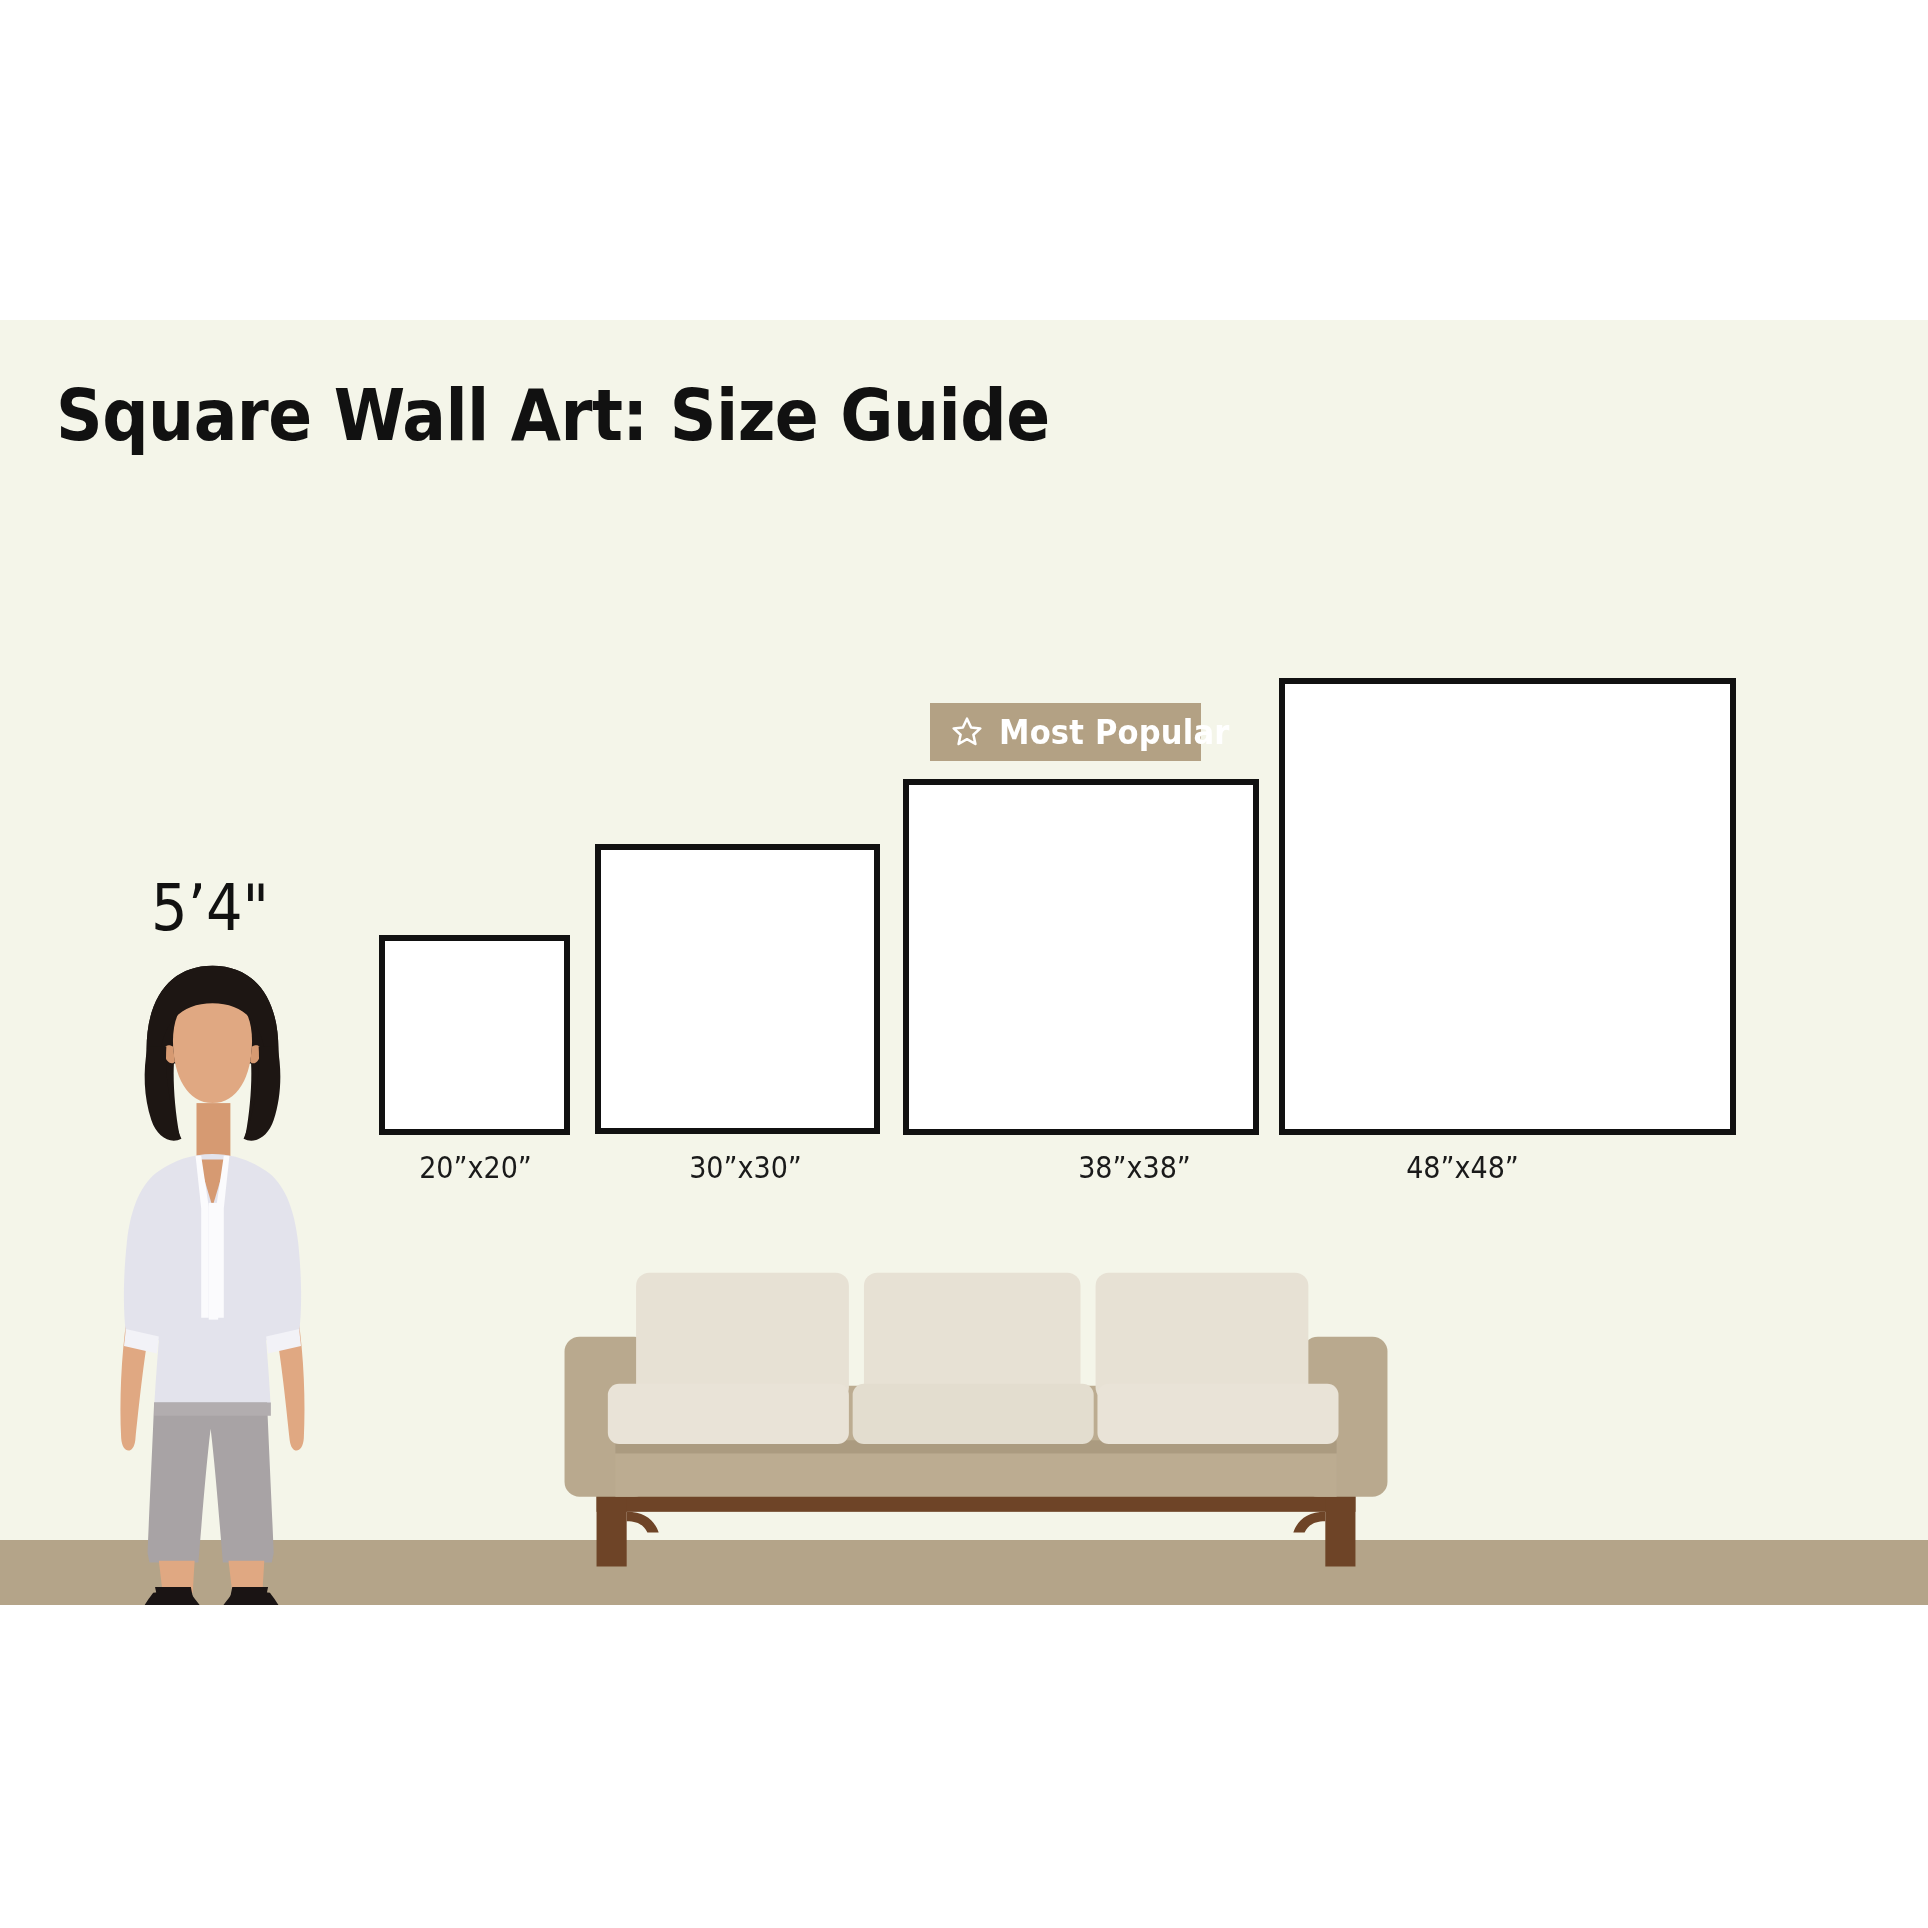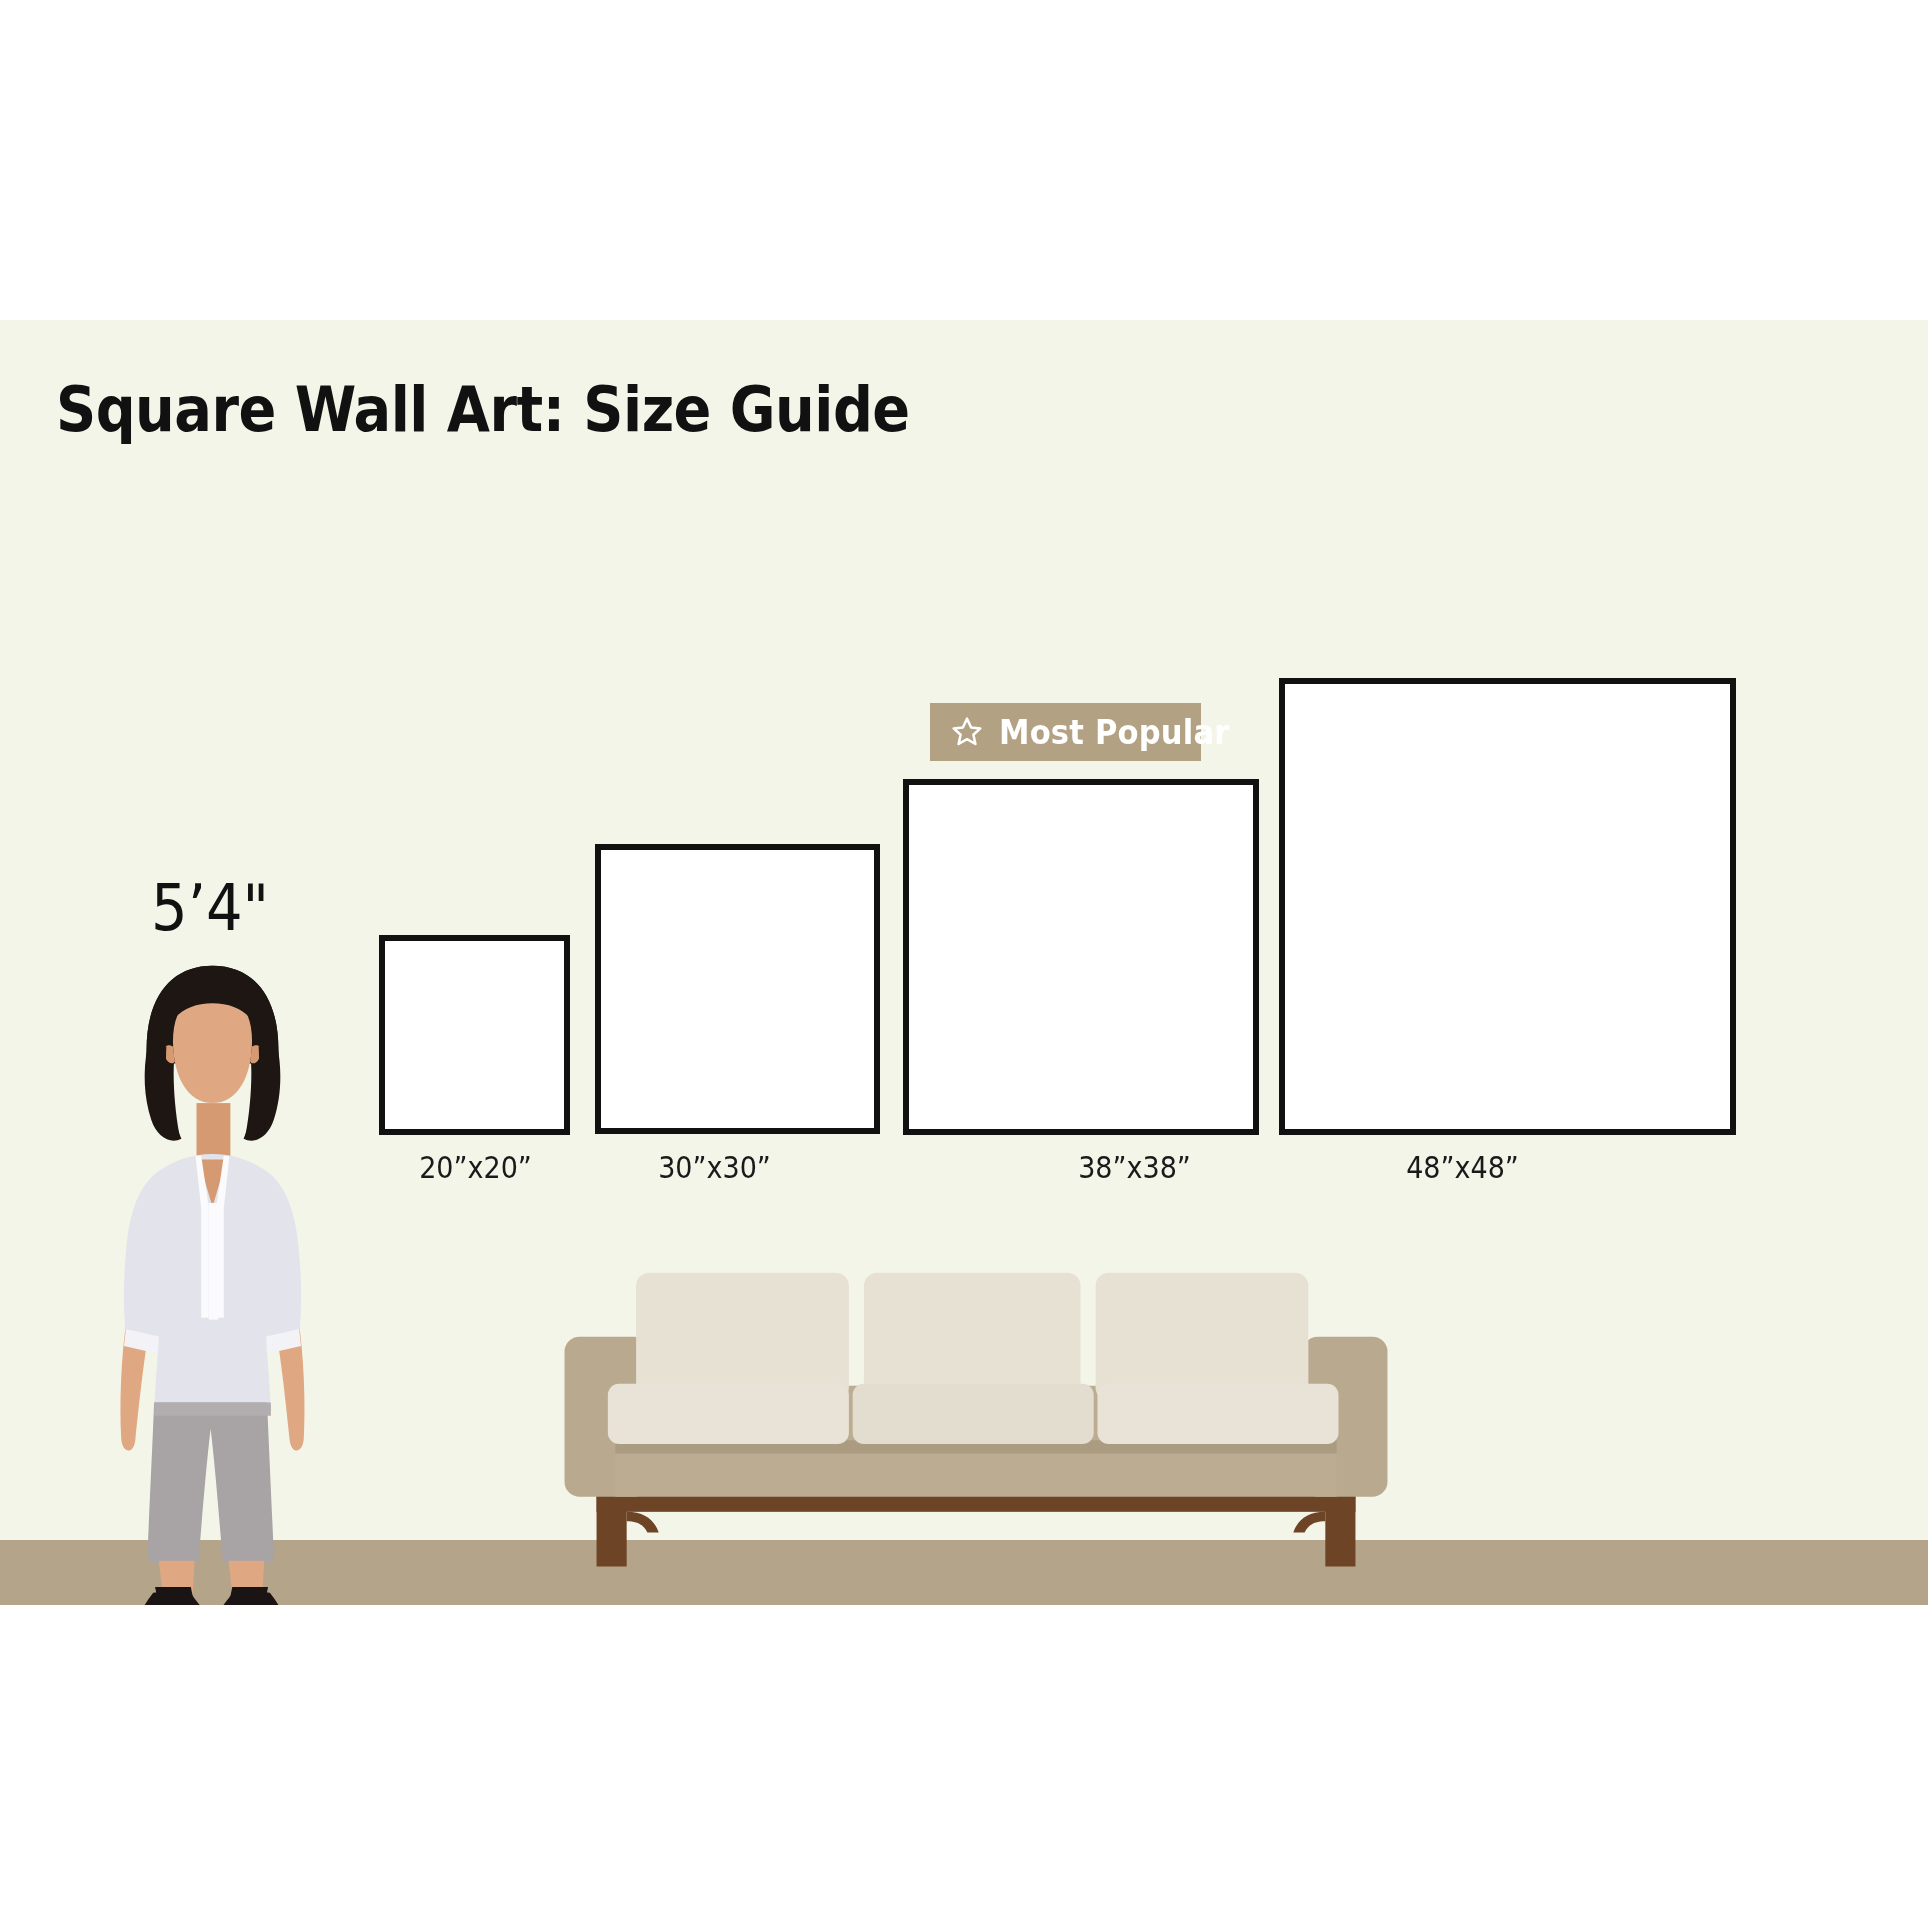--- a/index.html
+++ b/index.html
@@ -32,21 +32,21 @@
     width: 1928px;
     height: 65px;
     background: #b4a489;
   }
 
   
   #title {
     position: absolute;
     left: 56px;
     top: 59px;            
-    font-size: 62px;
+    font-size: 72px;
     font-weight: 700;
     color: #111111;
     letter-spacing: -0.5px;
     white-space: nowrap;
     line-height: 1;
   }
 
   
   .frame {
     position: absolute;
@@ -217,21 +217,21 @@
 
     <rect x="54" y="126" width="256" height="64" rx="12" fill="#e9e3d7"></rect>
     <rect x="314" y="126" width="256" height="64" rx="12" fill="#e3ddcf"></rect>
     <rect x="574" y="126" width="256" height="64" rx="12" fill="#e9e3d7"></rect>
   </svg>
 
   <div class="frame" style="left:379px; top:615px; width:191px; height:200px;"></div>
   <div class="frame-label" style="left:361px; top:833px; width:229px;">20”x20”</div>
 
   <div class="frame" style="left:595px; top:524px; width:285px; height:290px;"></div>
-  <div class="frame-label" style="left:600px; top:833px; width:229px;">30”x30”</div>
+  <div class="frame-label" style="left:631px; top:833px; width:229px;">30”x30”</div>
 
   <div class="frame" style="left:903px; top:459px; width:356px; height:356px;"></div>
   <div class="frame-label" style="left:1020px; top:833px; width:229px;">38”x38”</div>
 
   <div class="frame" style="left:1279px; top:358px; width:457px; height:457px;"></div>
   <div class="frame-label" style="left:1348px; top:833px; width:229px;">48”x48”</div>
 
   <div id="badge">
     <svg class="star-icon" viewBox="0 0 24 24">
       <polygon points="12,2 15.1,8.6 22,9.3 16.8,14.1 18.3,21 12,17.4 5.7,21 7.2,14.1 2,9.3 8.9,8.6" fill="none" stroke="#ffffff" stroke-width="1.9" stroke-linejoin="round"></polygon>

